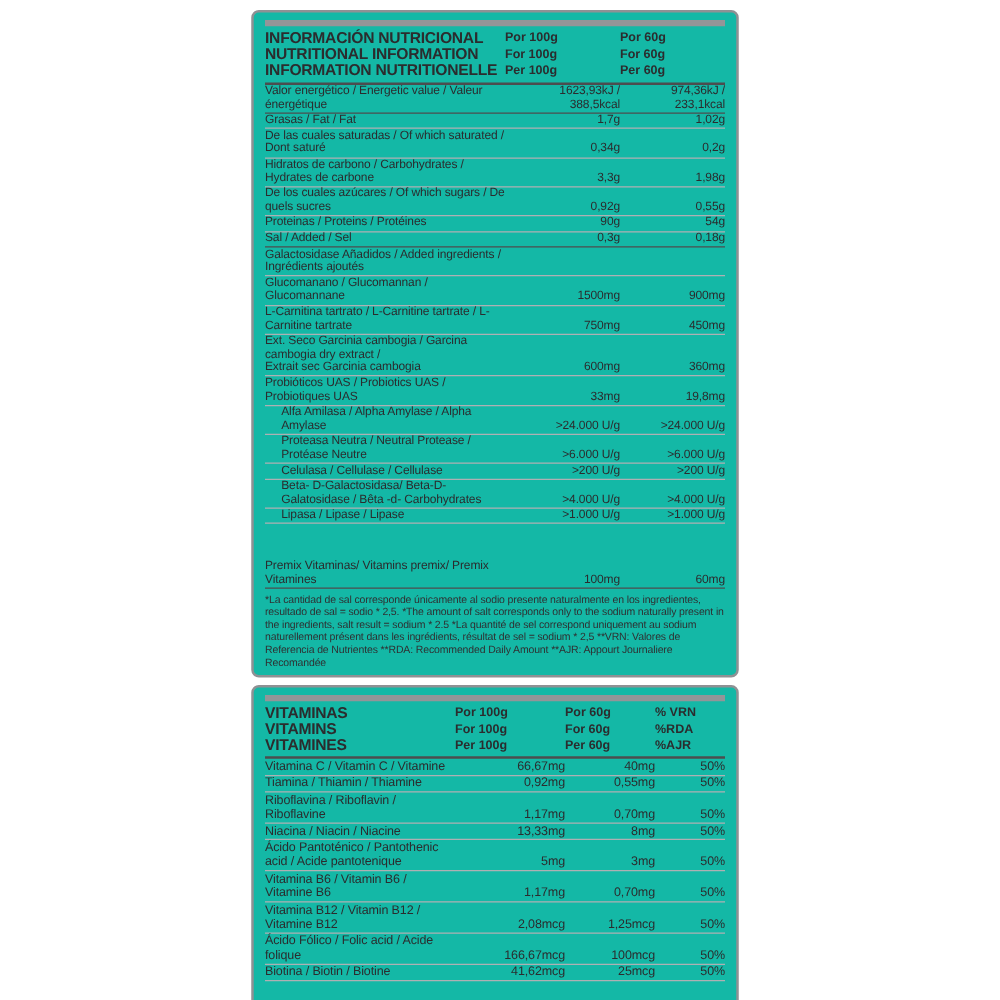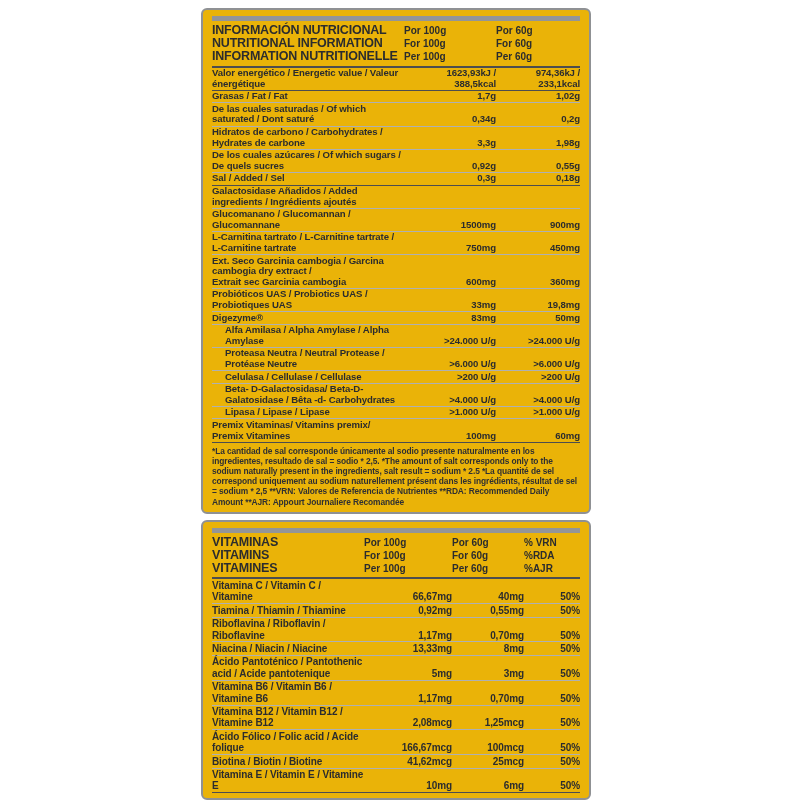--- a/index.html
+++ b/index.html
@@ -1,39 +1,39 @@
 <!DOCTYPE html>
 <html><head>
 <meta charset="utf-8">
 <style>
   html,body{margin:0;padding:0;background:#fff;}
   body{width:800px;height:800px;position:relative;
        font-family:"Liberation Sans","DejaVu Sans",sans-serif;color:#2b2c2e;}
   .label-wrap{position:absolute;left:201px;top:8px;width:390px;}
-  .panel{box-sizing:border-box;width:390px;background:#eab308;
+  .panel{box-sizing:border-box;width:390px;background:#14b8a6;
          border:2px solid #8f9194;border-radius:6px;
          padding:4px 9px 5px 9px;}
   .panel + .panel{margin-top:6px;}
   .bar{height:5px;background:#939598;margin:2px 0 3px 0;}
   .panel-head{display:flex;align-items:flex-start;
               border-bottom:2px solid #4c4d4f;padding-bottom:2px;}
   .head-title{flex:1;font-size:12.5px;font-weight:bold;line-height:13.2px;letter-spacing:-0.2px;}
   .head-col{font-size:10px;font-weight:bold;line-height:13.2px;text-align:left;white-space:pre-line;}
   .rows{}
   .row{display:flex;align-items:flex-end;border-bottom:1px solid #aeb0b3;
-       padding:0.5px 0;font-size:9.6px;font-weight:bold;line-height:10.6px;letter-spacing:-0.1px;}
-  .row:last-child{border-bottom:none;}
+       padding:0.5px 0;font-size:9.6px;font-weight:normal;line-height:10.6px;letter-spacing:-0.1px;}
+  .row:last-child{border-bottom:none;margin-top:28px;}
   .row.dark{border-bottom:1.6px solid #4c4d4f;}
   .row .lbl{flex:1;}
   .row .lbl.ind{padding-left:13px;}
   .row .v{text-align:right;white-space:nowrap;}
   .nv1{width:92px;} .nv2{width:84px;}
   .vrow{font-size:10px;line-height:11.4px;}
   .vv1{width:88px;} .vv2{width:72px;} .vv3{width:56px;}
-  .foot{font-size:8.4px;font-weight:bold;line-height:10.2px;
+  .foot{font-size:8.4px;font-weight:normal;line-height:10.2px;
         color:#2f3032;padding-top:3px;letter-spacing:-0.1px;}
 </style>
 </head>
 <body>
 
 <div class="label-wrap">
 
   <div class="panel">
     <div class="bar"></div>
     <div class="panel-head">
@@ -72,20 +72,25 @@
         <div class="row ">
           <div class="lbl">Hidratos de carbono / Carbohydrates / Hydrates de carbone</div>
           <div class="v nv1">3,3g</div>
           <div class="v nv2">1,98g</div>
         </div>
         <div class="row ">
           <div class="lbl">De los cuales azúcares / Of which sugars / De quels sucres</div>
           <div class="v nv1">0,92g</div>
           <div class="v nv2">0,55g</div>
         </div>
+        <div class="row ">
+          <div class="lbl">Proteinas / Proteins / Protéines</div>
+          <div class="v nv1">90g</div>
+          <div class="v nv2">54g</div>
+        </div>
         <div class="row  dark">
           <div class="lbl">Sal / Added / Sel</div>
           <div class="v nv1">0,3g</div>
           <div class="v nv2">0,18g</div>
         </div>
         <div class="row ">
           <div class="lbl">Galactosidase Añadidos / Added ingredients / Ingrédients ajoutés</div>
           <div class="v nv1"></div>
           <div class="v nv2"></div>
         </div>
@@ -104,25 +109,20 @@
             <div>Ext. Seco Garcinia cambogia / Garcina cambogia dry extract /</div>
             <div>Extrait sec Garcinia cambogia</div>
           </div>
           <div class="v nv1">600mg</div>
           <div class="v nv2">360mg</div>
         </div>
         <div class="row ">
           <div class="lbl">Probióticos UAS / Probiotics UAS / Probiotiques UAS</div>
           <div class="v nv1">33mg</div>
           <div class="v nv2">19,8mg</div>
-        </div>
-        <div class="row ">
-          <div class="lbl">Digezyme®</div>
-          <div class="v nv1">83mg</div>
-          <div class="v nv2">50mg</div>
         </div>
         <div class="row ">
           <div class="lbl ind">Alfa Amilasa / Alpha Amylase / Alpha Amylase</div>
           <div class="v nv1">&gt;24.000 U/g</div>
           <div class="v nv2">&gt;24.000 U/g</div>
         </div>
         <div class="row ">
           <div class="lbl ind">Proteasa Neutra / Neutral Protease / Protéase Neutre</div>
           <div class="v nv1">&gt;6.000 U/g</div>
           <div class="v nv2">&gt;6.000 U/g</div>

